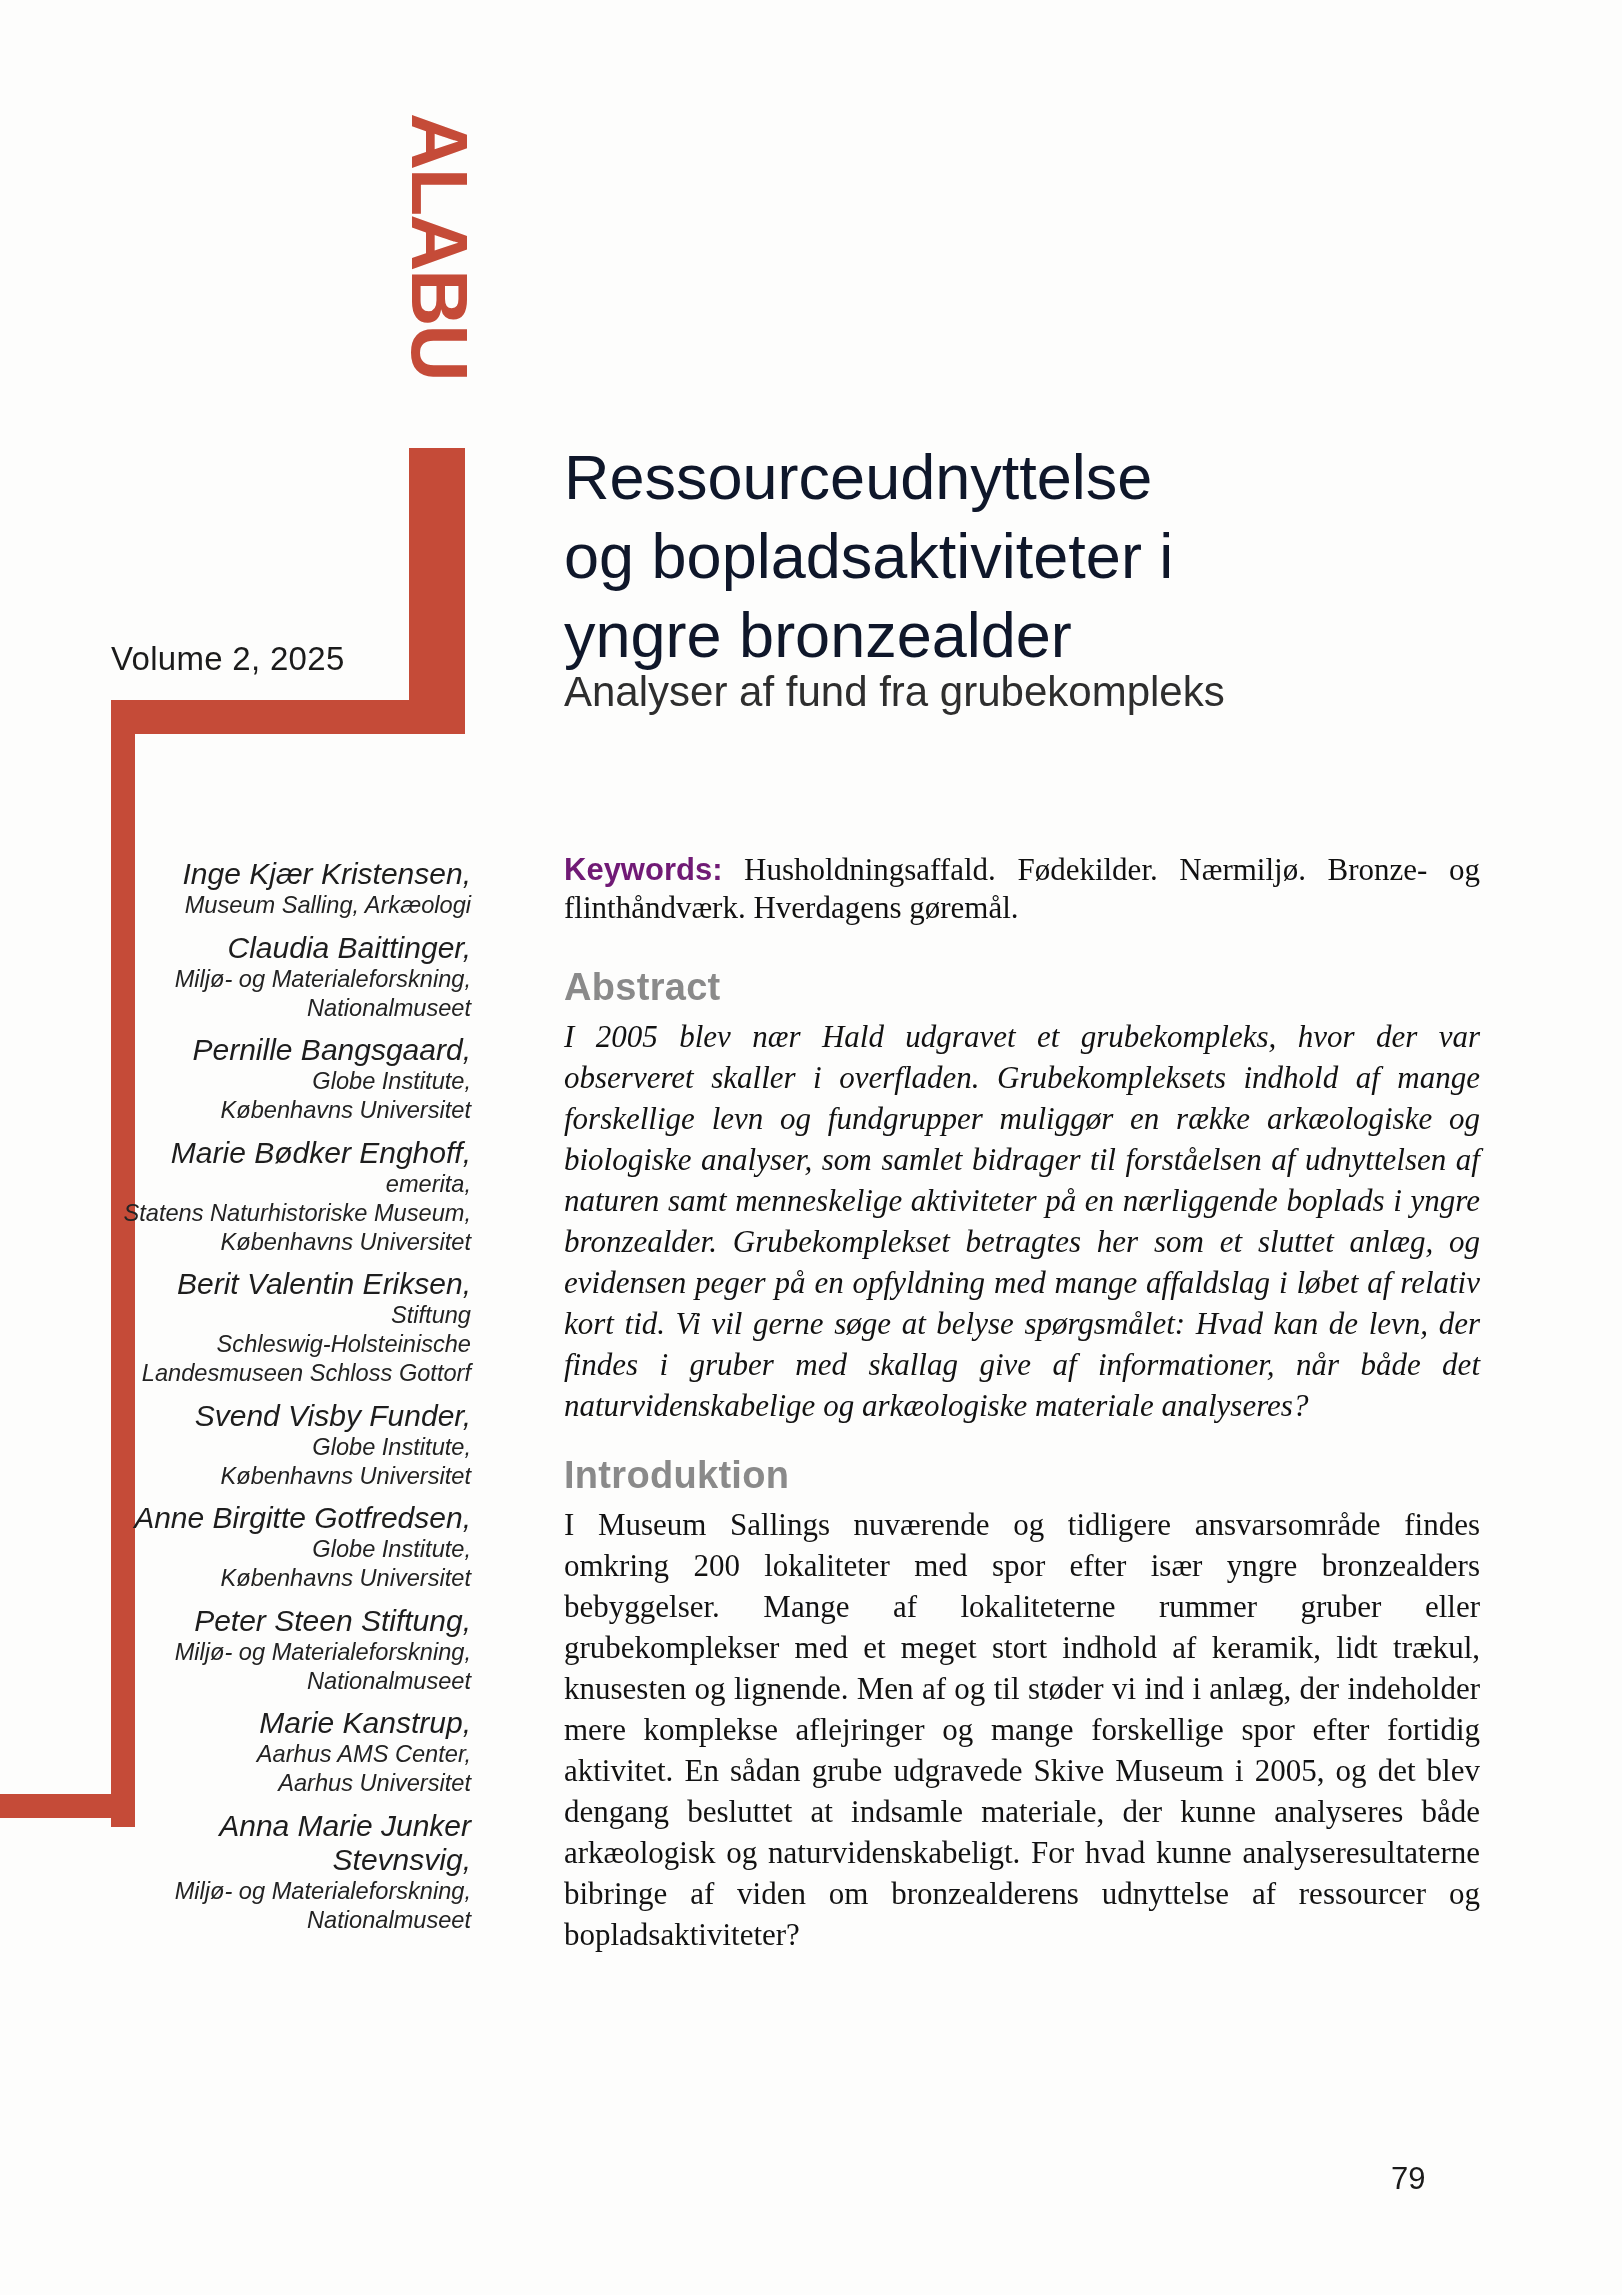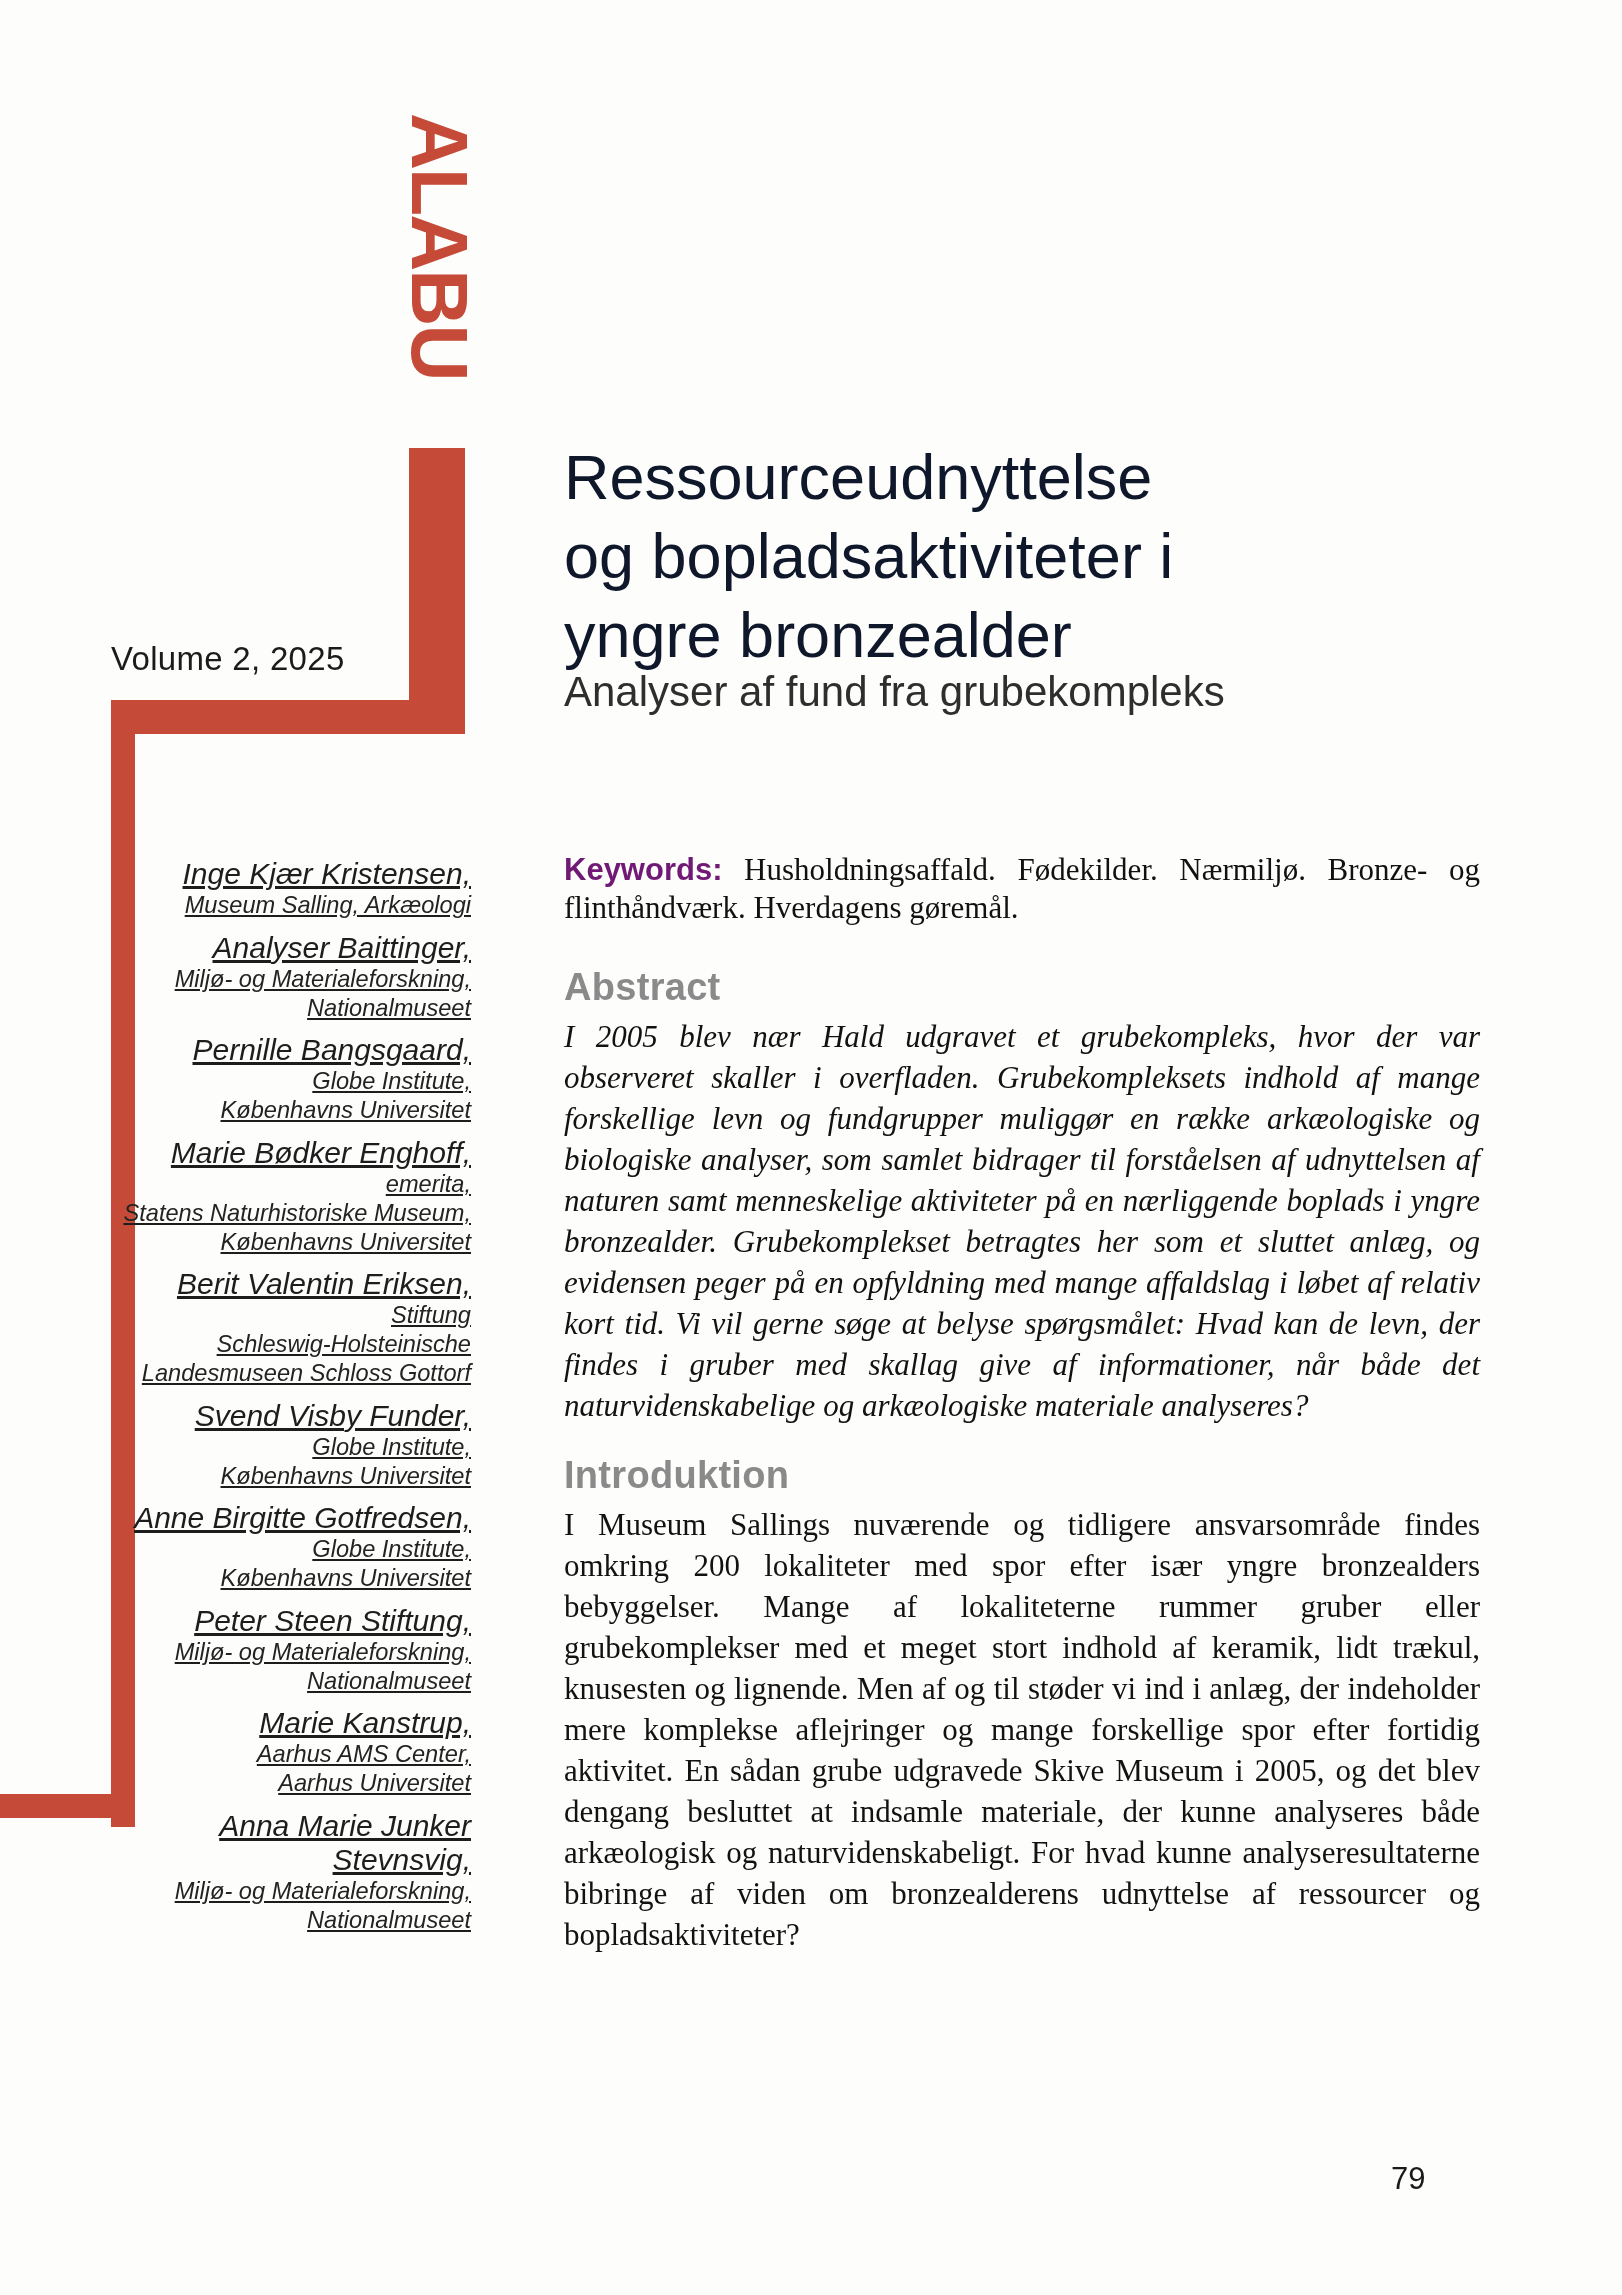--- a/index.html
+++ b/index.html
@@ -70,21 +70,21 @@
     top:1016px;font-size:31px;line-height:41px;font-style:italic;
   }
   .intro-body{
     top:1504px;font-size:31px;line-height:41px;
   }
   
   .authors{
     position:absolute;left:118px;top:857px;width:353px;
     text-align:right;font-style:italic;color:#1d1d1d;
   }
-  .author-group{margin:0 0 10.5px 0;text-decoration:underline;}
+  .author-group{margin:0 0 10.5px 0;}
   .author-name{font-size:30px;line-height:34px;font-weight:400;}
   .author-affil{font-size:23.6px;line-height:29px;color:#232323;}
   
   .pageno{
     position:absolute;left:1391px;top:2163px;
     font-size:31px;line-height:31px;color:#1a1a1a;
   }
 </style>
 </head>
 <body>
@@ -119,21 +119,21 @@
   <p class="body-text intro-body" style="margin:0;">I Museum Sallings nuværende og tidligere ansvarsområde findes omkring 200 lokaliteter med spor efter især yngre bronzealders bebyggelser. Mange af lokaliteterne rummer gruber eller grubekomplekser med et meget stort indhold af keramik, lidt trækul, knusesten og lignende. Men af og til støder vi ind i anlæg, der indeholder mere komplekse aflejringer og mange forskellige spor efter fortidig aktivitet. En sådan grube udgravede Skive Museum i 2005, og det blev dengang besluttet at indsamle materiale, der kunne analyseres både arkæologisk og naturvidenskabeligt. For hvad kunne analyseresultaterne bibringe af viden om bronzealderens udnyttelse af ressourcer og bopladsaktiviteter?</p>
 
   <div class="authors">
 
     <div class="author-group">
       <div class="author-name">Inge Kjær Kristensen,</div>
       <div class="author-affil">Museum Salling, Arkæologi</div>
     </div>
 
     <div class="author-group">
-      <div class="author-name">Analyser Baittinger,</div>
+      <div class="author-name">Claudia Baittinger,</div>
       <div class="author-affil">Miljø- og Materialeforskning,</div>
       <div class="author-affil">Nationalmuseet</div>
     </div>
 
     <div class="author-group">
       <div class="author-name">Pernille Bangsgaard,</div>
       <div class="author-affil">Globe Institute,</div>
       <div class="author-affil">Københavns Universitet</div>
     </div>
 

